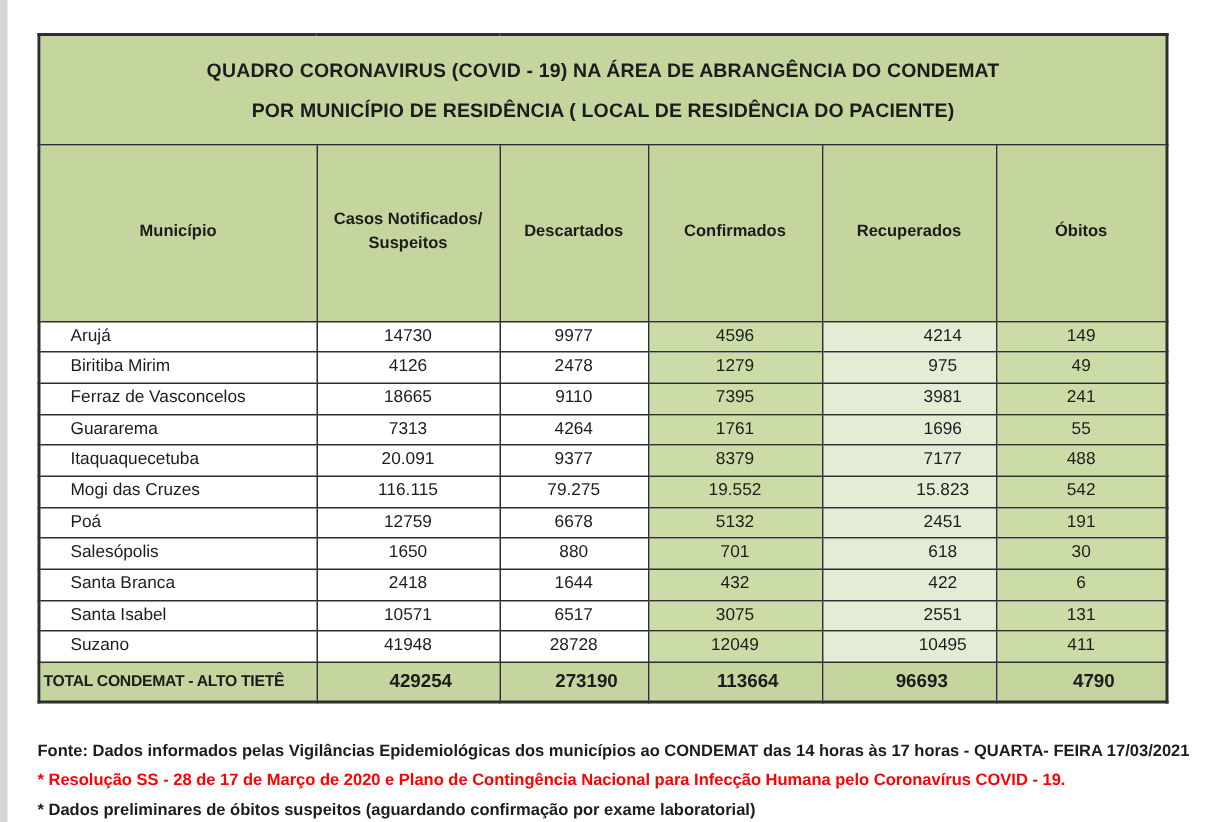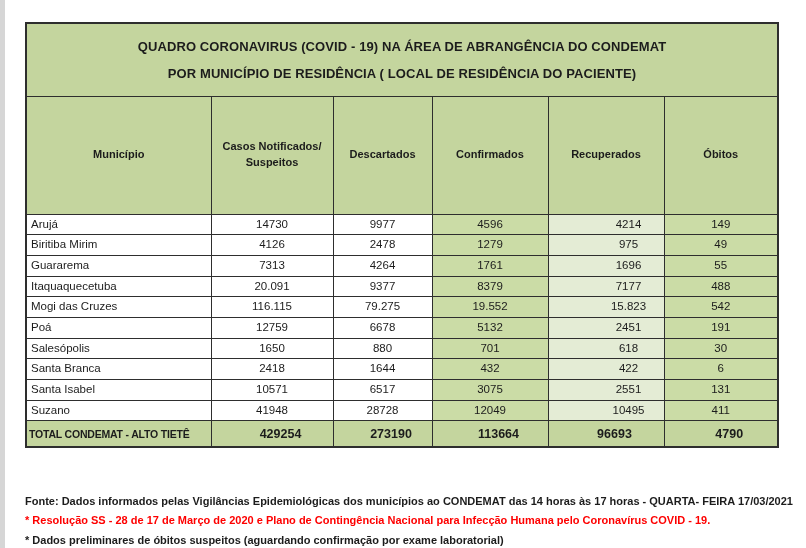--- a/index.html
+++ b/index.html
@@ -67,21 +67,21 @@
     line-height: 1.45;
     border-bottom: 2px solid var(--border-col);
   }
   
   tbody td {
     height: 20.7px;
     font-size: 11.5px;
     background: #ffffff;
     line-height: 1;
   }
-  tbody td.muni { text-align: left; padding-left: 4px; }
+  tbody td.muni { text-align: left; padding-left: 20px; }
   tbody td.num { text-align: center; }
   tbody td.green { background: var(--cell-green); }
   tbody td.green-light { background: var(--cell-green-light); padding-left: 48px; }
   
   tfoot td {
     background: var(--header-bg);
     height: 26px;
     font-weight: bold;
     border-top: 2px solid var(--border-col);
   }
@@ -150,20 +150,28 @@
   </tr>
           <tr>
     <td class="muni">Biritiba Mirim</td>
     <td class="num">4126</td>
     <td class="num">2478</td>
     <td class="num green">1279</td>
     <td class="num green-light">975</td>
     <td class="num green">49</td>
   </tr>
           <tr>
+    <td class="muni">Ferraz de Vasconcelos</td>
+    <td class="num">18665</td>
+    <td class="num">9110</td>
+    <td class="num green">7395</td>
+    <td class="num green-light">3981</td>
+    <td class="num green">241</td>
+  </tr>
+          <tr>
     <td class="muni">Guararema</td>
     <td class="num">7313</td>
     <td class="num">4264</td>
     <td class="num green">1761</td>
     <td class="num green-light">1696</td>
     <td class="num green">55</td>
   </tr>
           <tr>
     <td class="muni">Itaquaquecetuba</td>
     <td class="num">20.091</td>

